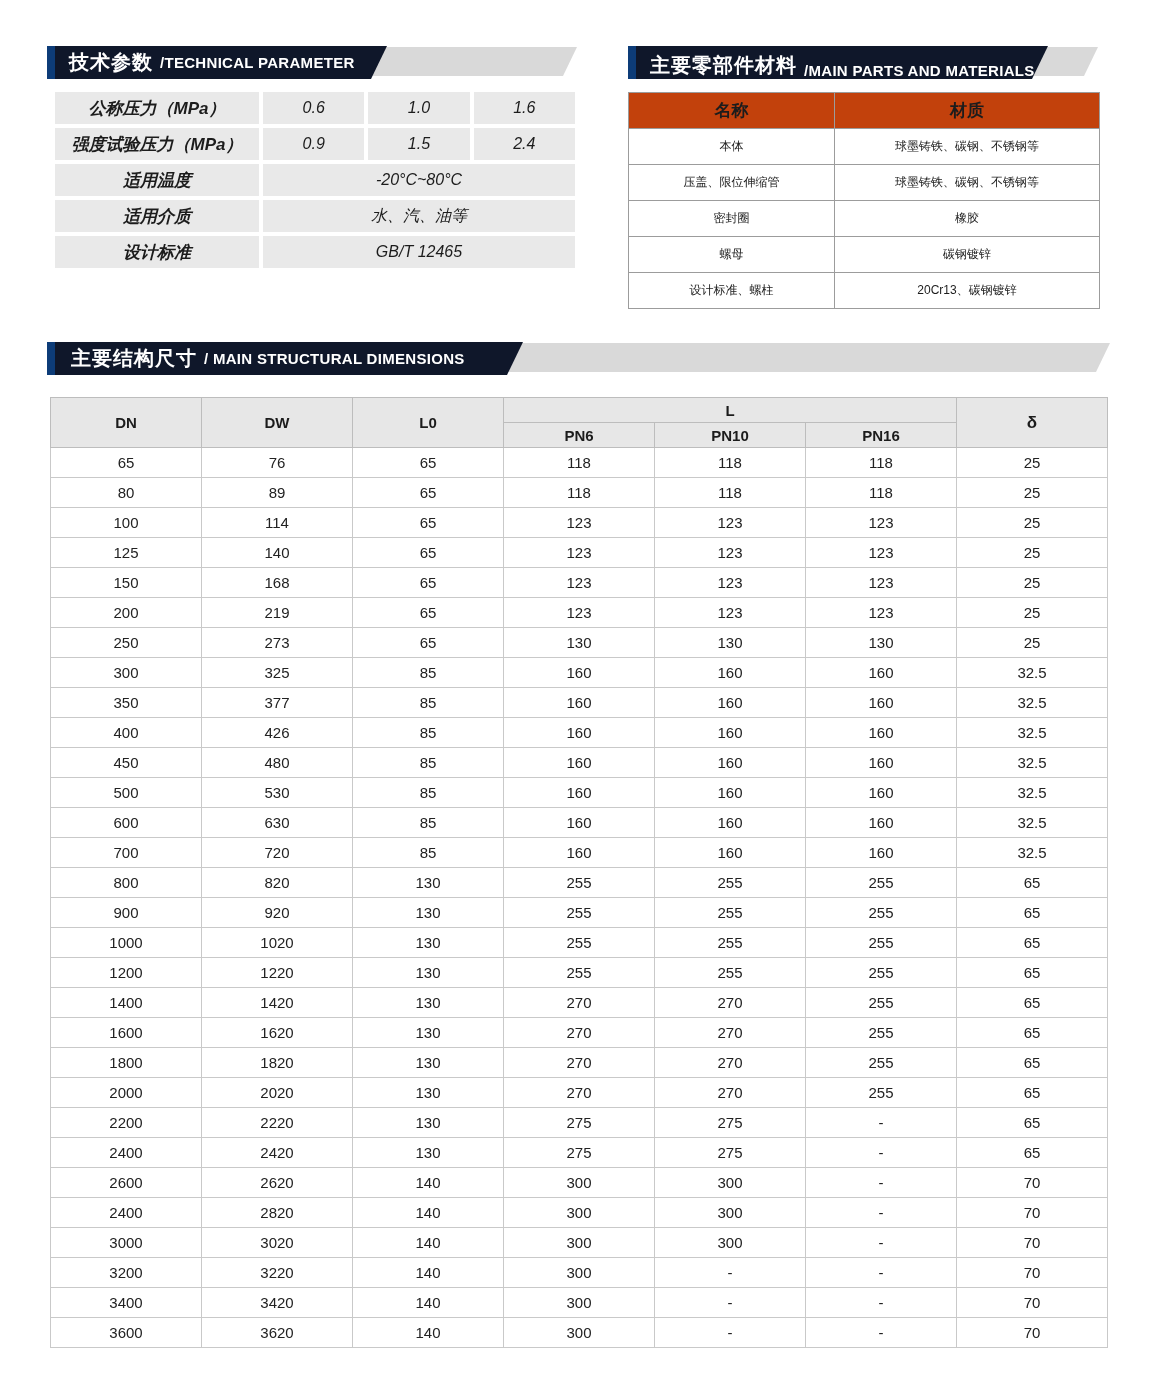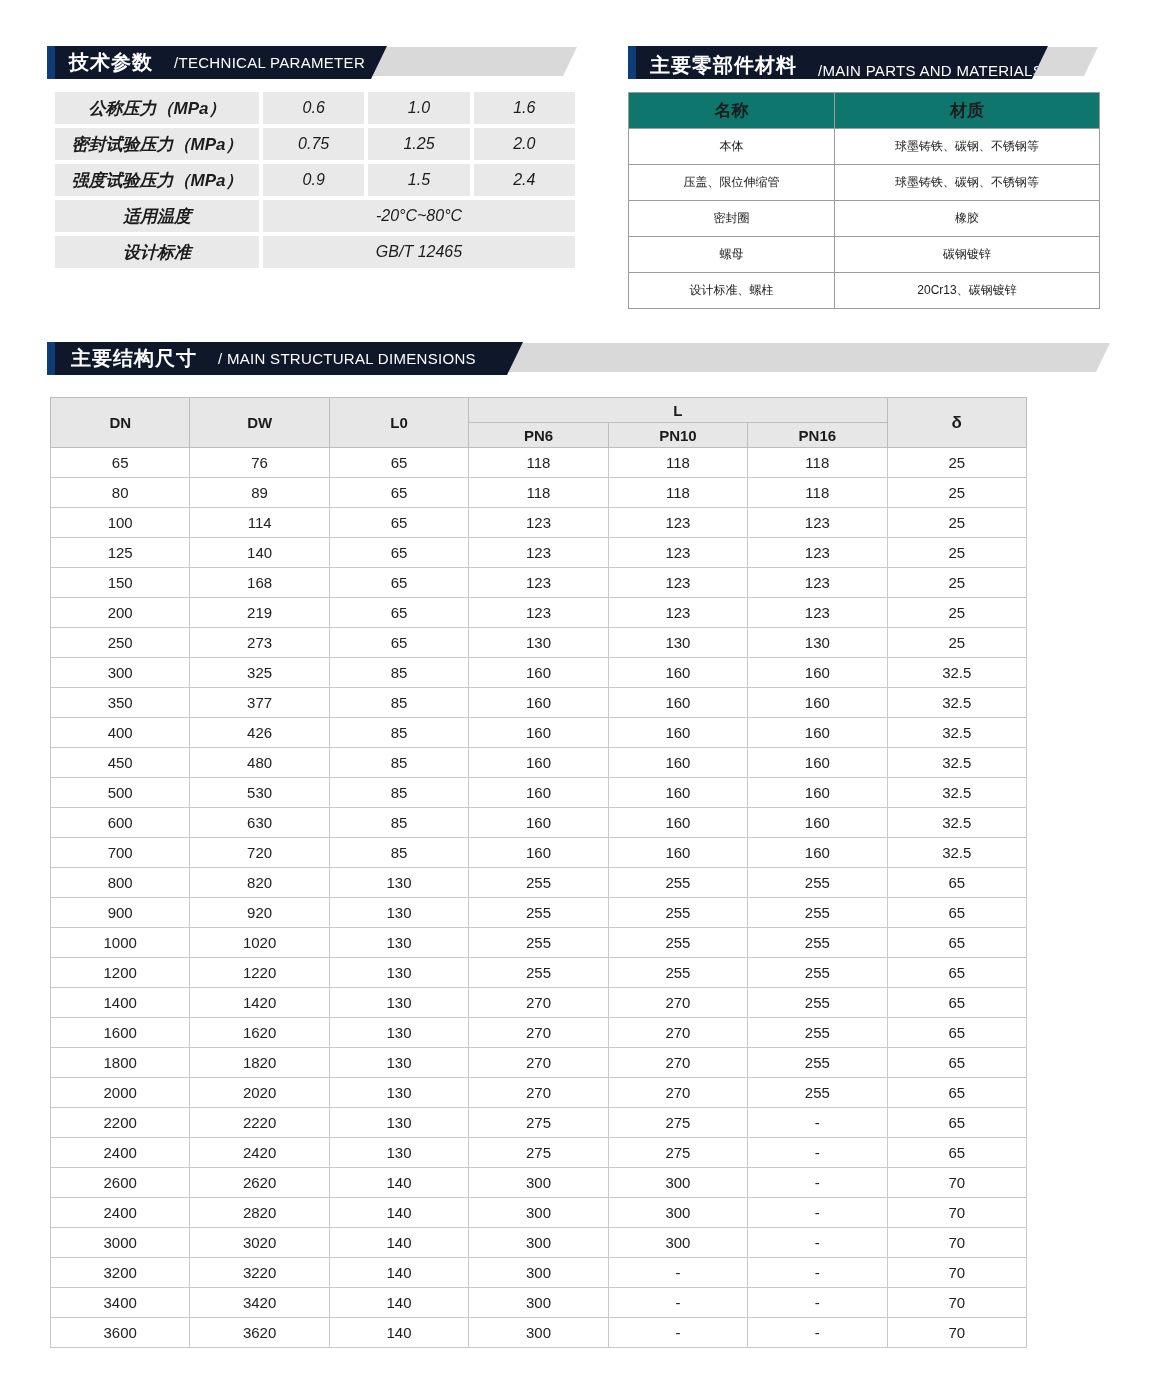--- a/index.html
+++ b/index.html
@@ -24,21 +24,21 @@
   }
   .banner .blue-plate{
     position:absolute;left:8px;top:0;bottom:0;z-index:1;
     background:#0f172a;color:#ffffff;
     display:flex;align-items:center;
     padding:0 30px 0 14px;box-sizing:border-box;
     clip-path:polygon(0 0,100% 0,calc(100% - 16px) 100%,0 100%);
     white-space:nowrap;
   }
   .banner .b-title{font-size:20px;font-weight:bold;letter-spacing:1px;}
-  .banner .b-sub{font-size:15px;font-weight:normal;margin-left:21px;letter-spacing:0.3px;}
+  .banner .b-sub{font-size:15px;font-weight:bold;margin-left:7px;letter-spacing:0.3px;}
 
   #banner-tech{left:47px;top:46px;}
   #banner-tech .blue-plate{width:332px;}
   #banner-tech .gray-tail{width:522px;}
 
   #banner-mat{left:628px;top:46px;}
   #banner-mat .blue-plate{width:412px;align-items:flex-end;}
   #banner-mat .gray-tail{width:462px;}
 
   #banner-dim{left:47px;top:342px;}
@@ -61,25 +61,25 @@
   
   #mat-table{
     position:absolute;left:628px;top:92px;width:472px;
     border-collapse:collapse;table-layout:fixed;
   }
   #mat-table td,#mat-table th{
     border:1px solid #9c9c9c;height:35px;
     text-align:center;vertical-align:middle;
     font-size:12px;padding:0 4px;
   }
-  #mat-table th{background:#0f766e;font-weight:bold;font-size:17px;}
+  #mat-table th{background:#c2410c;font-weight:bold;font-size:17px;}
 
   
   #dim-table{
-    position:absolute;left:50px;top:397px;width:977px;
+    position:absolute;left:50px;top:397px;width:1058px;
     border-collapse:collapse;table-layout:fixed;
   }
   #dim-table th{
     background:#e7e7e7;border:1px solid #bdbdbd;
     font-size:15px;font-weight:bold;
     text-align:center;vertical-align:middle;
   }
   #dim-table thead tr{height:25px;}
   #dim-table td{
     border:1px solid #c9c9c9;height:29px;
@@ -119,34 +119,32 @@
         <col>
       </colgroup>
     <tbody>
       <tr>
         <td class="lbl">公称压力（MPa）</td>
         <td>0.6</td>
         <td>1.0</td>
         <td>1.6</td>
       </tr>
       <tr>
-        <td class="lbl">密封试验压力（MPa）</td>
-        <td>0.75</td>
-        <td>1.25</td>
-        <td>2.0</td>
-      </tr>
-      <tr>
         <td class="lbl">强度试验压力（MPa）</td>
         <td>0.9</td>
         <td>1.5</td>
         <td>2.4</td>
       </tr>
       <tr>
         <td class="lbl">适用温度</td>
         <td colspan="3">-20°C~80°C</td>
+      </tr>
+      <tr>
+        <td class="lbl">适用介质</td>
+        <td colspan="3">水、汽、油等</td>
       </tr>
       <tr>
         <td class="lbl">设计标准</td>
         <td colspan="3">GB/T 12465</td>
       </tr>
     </tbody>
   </table>
 
   <table id="mat-table">
     <colgroup>

